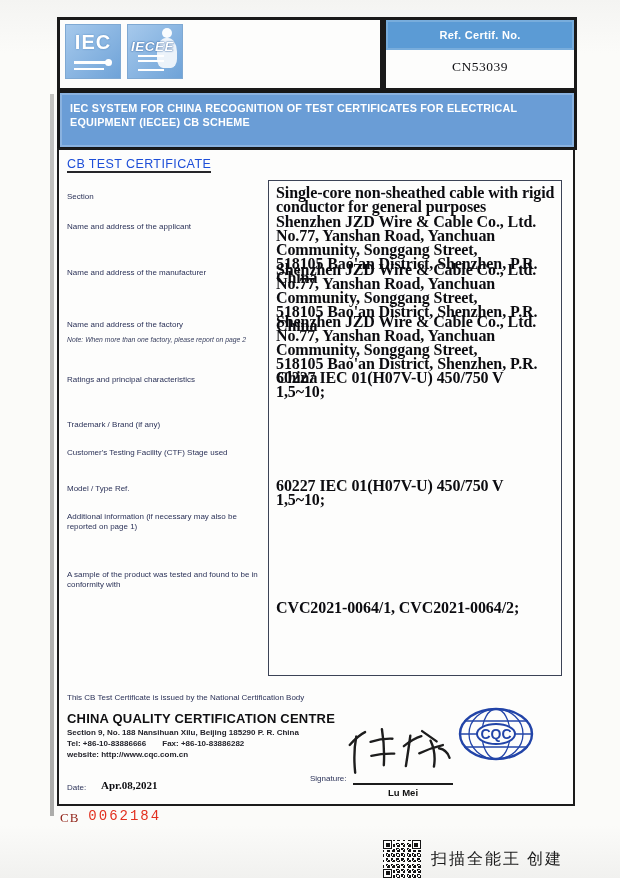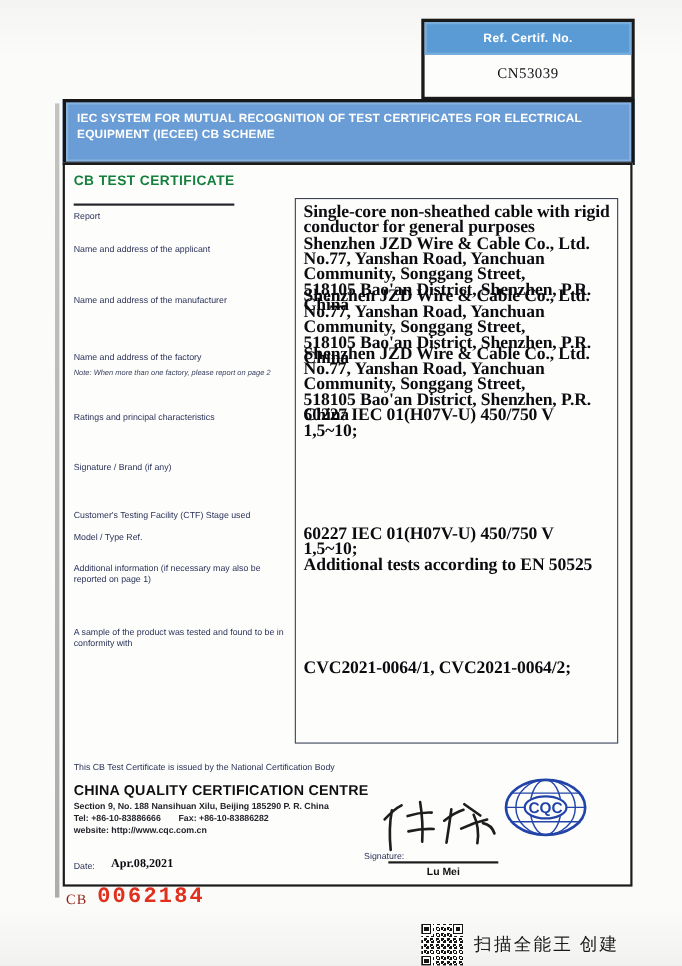--- a/index.html
+++ b/index.html
@@ -24,98 +24,111 @@
   .ref-box{position:absolute;left:383px;top:17px;width:188px;height:68px;border:3px solid #1a1a1a;background:#fdfdfc;}
   .ref-head{height:30px;background:#5b9bd5;color:#fff;font-weight:bold;font-size:11px;text-align:center;line-height:30px;letter-spacing:.3px;box-shadow:inset 0 0 0 2px rgba(255,255,255,.18);}
   .ref-val{margin-top:9px;text-align:center;font-family:"Liberation Serif",serif;font-size:13.5px;color:#101014;letter-spacing:.5px;}
 
   
   .banner{position:absolute;left:57px;top:90px;width:514px;height:54px;border:3px solid #161616;background:#6a9dd6;box-shadow:inset 0 0 0 2px rgba(255,255,255,.22);}
   .banner-text{padding:9px 10px 0 10px;color:#fff;font-weight:bold;font-size:10.8px;line-height:13.5px;letter-spacing:.2px;}
 
   
   .main-box{position:absolute;left:57px;top:148px;width:514px;height:654px;border:2.5px solid #1b1b1b;background:#fdfdfc;}
-  .cert-title{position:absolute;left:8px;top:7px;display:inline-block;font-weight:bold;font-size:12.5px;color:#15803d;letter-spacing:.4px;border-bottom:2px solid #26262a;padding-bottom:14px;}
+  .cert-title{position:absolute;left:8px;top:7px;display:inline-block;font-weight:normal;font-size:12.5px;color:#1d4ed8;letter-spacing:.4px;border-bottom:2px solid #26262a;padding-bottom:0;}
 
   .label{position:absolute;left:8px;width:198px;font-size:8px;line-height:10px;color:#2b3258;}
   .label-note{position:absolute;left:8px;width:200px;font-size:6.8px;font-style:italic;color:#3a4160;}
 
   .value-box{position:absolute;left:209px;top:30px;width:292px;height:494px;border:1px solid #3c4356;background:transparent;}
   .val{position:absolute;left:7px;right:5px;font-family:"Liberation Serif",serif;font-weight:bold;font-size:16px;line-height:14px;color:#0c0c10;white-space:pre-line;letter-spacing:-.1px;}
 
   .issued-note{position:absolute;left:8px;top:543px;font-size:8px;color:#2b3258;}
   .org-name{position:absolute;left:8px;top:561px;font-weight:bold;font-size:13px;color:#101012;letter-spacing:.2px;}
   .org-line{position:absolute;left:8px;font-size:8px;color:#24242c;font-weight:bold;}
   .org-fax{margin-left:16px;}
 
   .cqc-logo{position:absolute;left:398px;top:556px;}
 
   .sig-script{position:absolute;left:282px;top:570px;transform:rotate(-3deg);}
-  .sig-label{position:absolute;left:272px;top:624px;font-size:8px;color:#2b3258;}
+  .sig-label{position:absolute;left:251px;top:624px;font-size:8px;color:#2b3258;}
   .sig-line{position:absolute;left:294px;top:633px;width:100px;border-top:2px solid #1c1c1c;}
   .sig-name{position:absolute;left:294px;top:637px;width:100px;text-align:center;font-weight:bold;font-size:9.5px;color:#111;}
 
   .date-label{position:absolute;left:8px;top:633px;font-size:8px;color:#2b3258;}
   .date-value{position:absolute;left:42px;top:629px;font-family:"Liberation Serif",serif;font-weight:bold;font-size:11px;color:#0c0c10;}
 
   
   .cb-line{position:absolute;left:60px;top:806px;display:flex;align-items:flex-end;gap:9px;}
   .cb-prefix{font-family:"Liberation Serif",serif;font-size:13px;color:#8f1f14;letter-spacing:1px;}
-  .cb-number{font-family:"Liberation Mono",monospace;font-size:20px;font-weight:700;color:#e2301f;letter-spacing:2px;line-height:20px;}
+  .cb-number{font-family:"Liberation Mono",monospace;font-size:14px;font-weight:400;color:#e2301f;letter-spacing:2px;line-height:20px;}
 
   .qr-block{position:absolute;left:383px;top:840px;display:flex;align-items:center;}
   .watermark{margin-left:10px;font-family:"Liberation Serif",serif;font-size:16px;color:#1a1a1a;letter-spacing:2px;}
 </style>
 </head>
 <body>
 
 <div class="page">
   <div class="scan-edge"></div>
 
+  <div class="logos-box">
+    <div class="logo-sq iec-sq">
+      <span class="iec-txt">IEC</span>
+      <span class="iec-bar"></span>
+      <span class="iec-dot"></span>
+      <span class="iec-bar2"></span>
+    </div>
+    <div class="logo-sq iecee-sq">
+      <span class="iecee-head"></span>
+      <span class="iecee-body"></span>
+      <span class="iecee-txt">IECEE</span>
+      <span class="iecee-lines"></span>
+    </div>
+  </div>
 
   <div class="ref-box">
     <div class="ref-head">Ref. Certif. No.</div>
     <div class="ref-val">CN53039</div>
   </div>
 
   <div class="banner">
-    <div class="banner-text">IEC SYSTEM FOR MUTUAL RECOGNITION OF TEST CERTIFICATES FOR ELECTRICAL EQUIPMENT (IECEE) CB SCHEME</div>
+    <div class="banner-text">IEC SYSTEM FOR CHINA RECOGNITION OF TEST CERTIFICATES FOR ELECTRICAL EQUIPMENT (IECEE) CB SCHEME</div>
   </div>
 
   <div class="main-box">
     <div class="cert-title">CB TEST CERTIFICATE</div>
 
-    <div class="label" style="top:42px">Report</div>
+    <div class="label" style="top:42px">Section</div>
     <div class="label" style="top:72px">Name and address of the applicant</div>
     <div class="label" style="top:118px">Name and address of the manufacturer</div>
     <div class="label" style="top:170px">Name and address of the factory</div>
     <div class="label-note" style="top:186px">Note: When more than one factory, please report on page 2</div>
     <div class="label" style="top:225px">Ratings and principal characteristics</div>
-    <div class="label" style="top:270px">Signature / Brand (if any)</div>
-    <div class="label" style="top:314px">Customer's Testing Facility (CTF) Stage used</div>
+    <div class="label" style="top:270px">Trademark / Brand (if any)</div>
+    <div class="label" style="top:298px">Customer's Testing Facility (CTF) Stage used</div>
     <div class="label" style="top:334px">Model / Type Ref.</div>
     <div class="label" style="top:362px">Additional information (if necessary may also be reported on page 1)</div>
     <div class="label" style="top:420px">A sample of the product was tested and found to be in conformity with</div>
 
     <div class="value-box">
       <div class="val" style="top:5px">Single-core non-sheathed cable with rigid conductor for general purposes</div>
       <div class="val" style="top:34px">Shenzhen JZD Wire &amp; Cable Co., Ltd.
 No.77, Yanshan Road, Yanchuan Community, Songgang Street,
 518105 Bao'an District, Shenzhen, P.R. China</div>
       <div class="val" style="top:82px">Shenzhen JZD Wire &amp; Cable Co., Ltd.
 No.77, Yanshan Road, Yanchuan Community, Songgang Street,
 518105 Bao'an District, Shenzhen, P.R. China</div>
       <div class="val" style="top:134px">Shenzhen JZD Wire &amp; Cable Co., Ltd.
 No.77, Yanshan Road, Yanchuan Community, Songgang Street,
 518105 Bao'an District, Shenzhen, P.R. China</div>
       <div class="val" style="top:190px">60227 IEC 01(H07V-U) 450/750 V 1,5~10;</div>
       <div class="val" style="top:240px"></div>
       <div class="val" style="top:276px"></div>
       <div class="val" style="top:298px">60227 IEC 01(H07V-U) 450/750 V 1,5~10;</div>
-      <div class="val" style="top:326px">Additional tests according to EN 50525</div>
       <div class="val" style="top:420px">CVC2021-0064/1, CVC2021-0064/2;</div>
     </div>
 
     <div class="issued-note">This CB Test Certificate is issued by the National Certification Body</div>
     <div class="org-name">CHINA QUALITY CERTIFICATION CENTRE</div>
     <div class="org-line" style="top:578px">Section 9, No. 188 Nansihuan Xilu, Beijing 185290 P. R. China</div>
     <div class="org-line" style="top:589px">
       <span>Tel: +86-10-83886666</span><span class="org-fax">Fax: +86-10-83886282</span>
     </div>
     <div class="org-line" style="top:600px">website: http://www.cqc.com.cn</div>

